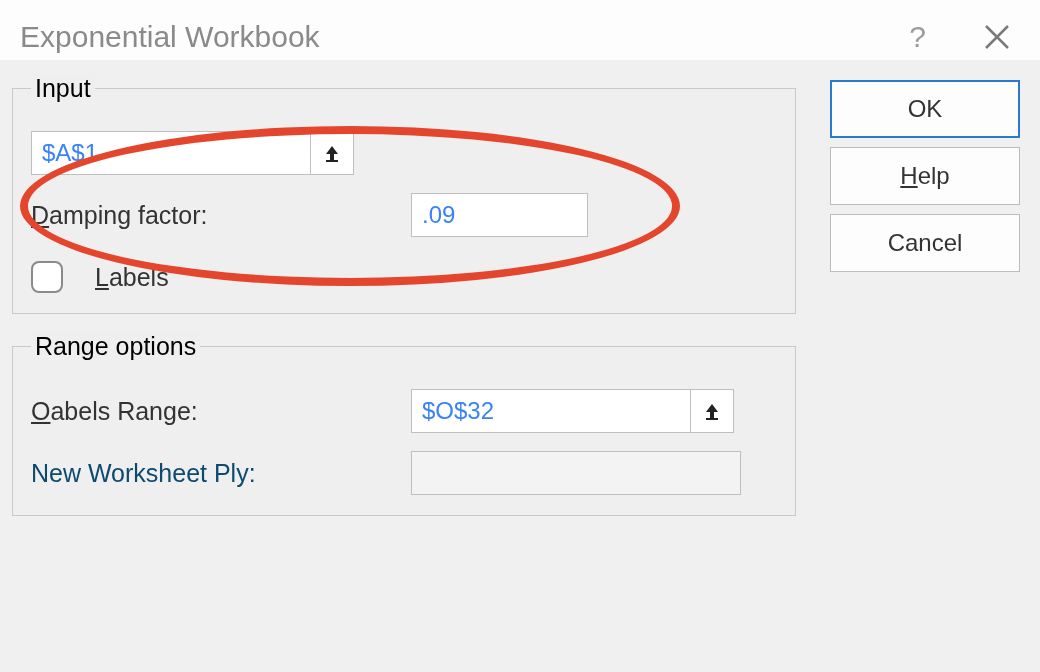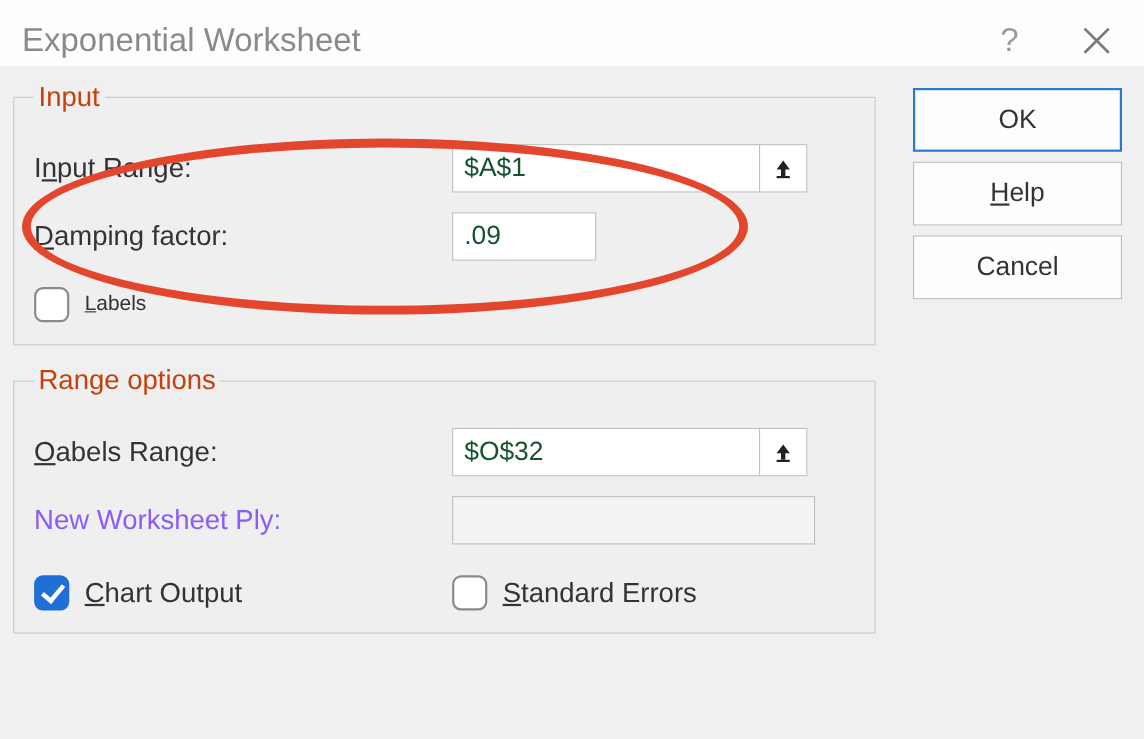--- a/index.html
+++ b/index.html
@@ -44,65 +44,65 @@
     .right { width: 190px; padding-top:6px; }
 
     fieldset.group {
       border: 1px solid #c9c9c9;
       padding: 10px 14px 20px 18px;
       margin-bottom: 18px;
       background: #efefef;
     }
     fieldset.group legend {
       font-size: 25px;
-      color: #c2410c;
+      color: #000000;
       padding: 0 4px;
       background: #efefef;
       margin-top: 23px;
     }
 
     .row {
       display: flex;
       align-items: center;
       margin-top: 18px;
     }
     .row-label {
       width: 380px;
       font-size: 25px;
       color: #333;
     }
-    .row-label.disabled { color: #8b5cf6; }
+    .row-label.disabled { color: #0c4a6e; }
     .u { text-decoration: underline; }
 
     .textfield {
       background: #fff;
       border: 1px solid #bfbfbf;
       height: 44px;
       padding: 0 10px;
       font-size: 24px;
-      color: #14532d;
+      color: #3b82f6;
       display: flex;
       align-items: center;
       text-align: right;
     }
     .textfield.w-wide { width: 280px; }
-    .textfield.w-med  { width: 131px; }
+    .textfield.w-med  { width: 177px; }
     .textfield.disabled { background:#f3f3f3; }
 
     .ref-btn {
       width: 44px; height: 44px;
       border: 1px solid #bfbfbf;
       background: #fff;
       display:flex; align-items:center; justify-content:center;
       margin-left:-1px;
       cursor:pointer;
     }
     .ref-btn svg{ display:block }
 
-    .checkbox-row { display:flex; align-items:center; gap:14px; margin-top:24px; font-size:19px; }
+    .checkbox-row { display:flex; align-items:center; gap:32px; margin-top:24px; font-size:25px; }
     .cb {
       width: 32px; height:32px; border-radius:8px;
       border: 2px solid #8a8a8a; background:#fff;
       display:flex;align-items:center;justify-content:center;
       cursor:pointer;
     }
     .cb.checked { background:#1f6fd6; border-color:#1f6fd6; }
     .cb.checked::after{
       content:"";
       width:8px;height:16px;border:solid #fff;border-width:0 4px 4px 0;
@@ -126,41 +126,38 @@
       width:660px; height:160px;
       border:8px solid #e4452d;
       border-radius:50% / 50%;
       pointer-events:none;
     }
   </style>
 </head>
 <body>
 
 <div class="titlebar">
-  <div class="titlebar-title">Exponential Worksheet</div>
+  <div class="titlebar-title">Exponential Workbook</div>
   <div class="titlebar-actions">
     <div class="help-q">?</div>
     <div class="close-x">
       <svg width="30" height="30" viewBox="0 0 30 30">
           <path d="M4 4 L26 26 M26 4 L4 26" stroke="#7a7a7a" stroke-width="2.5" fill="none"></path>
         </svg>
     </div>
   </div>
 </div>
 
 <div class="dialog-body">
   <div class="left">
 
     <fieldset class="group">
       <legend>Input</legend>
 
       <div class="row">
-        <div class="row-label">
-          <span>I</span><span class="u">n</span><span>put Range:</span>
-        </div>
         <div class="textfield w-wide">$A$1</div>
         <div class="ref-btn">
           <svg width="20" height="20" viewBox="0 0 20 20">
               <path d="M10 3 L4 11 L8 11 L8 17 L12 17 L12 11 L16 11 Z" fill="#222"></path>
               <rect x="4" y="17" width="12" height="2" fill="#222"></rect>
             </svg>
         </div>
       </div>
 
       <div class="row">
@@ -191,30 +188,20 @@
             </svg>
         </div>
       </div>
 
       <div class="row">
         <div class="row-label disabled">New Worksheet Ply:</div>
         <div class="textfield w-wide disabled" style="width:330px"></div>
       </div>
 
 
-      <div class="row" style="margin-top:28px">
-        <div style="display:flex;align-items:center;gap:14px;width:380px">
-          <div class="cb checked"></div>
-          <div style="font-size:25px"><span class="u">C</span><span>hart Output</span></div>
-        </div>
-        <div style="display:flex;align-items:center;gap:14px">
-          <div class="cb"></div>
-          <div style="font-size:25px"><span class="u">S</span><span>tandard Errors</span></div>
-        </div>
-      </div>
     </fieldset>
 
   </div>
 
   <div class="right">
     <button class="btn primary">OK</button>
     <button class="btn"><span class="u">H</span><span>elp</span></button>
     <button class="btn">Cancel</button>
   </div>
 </div>

